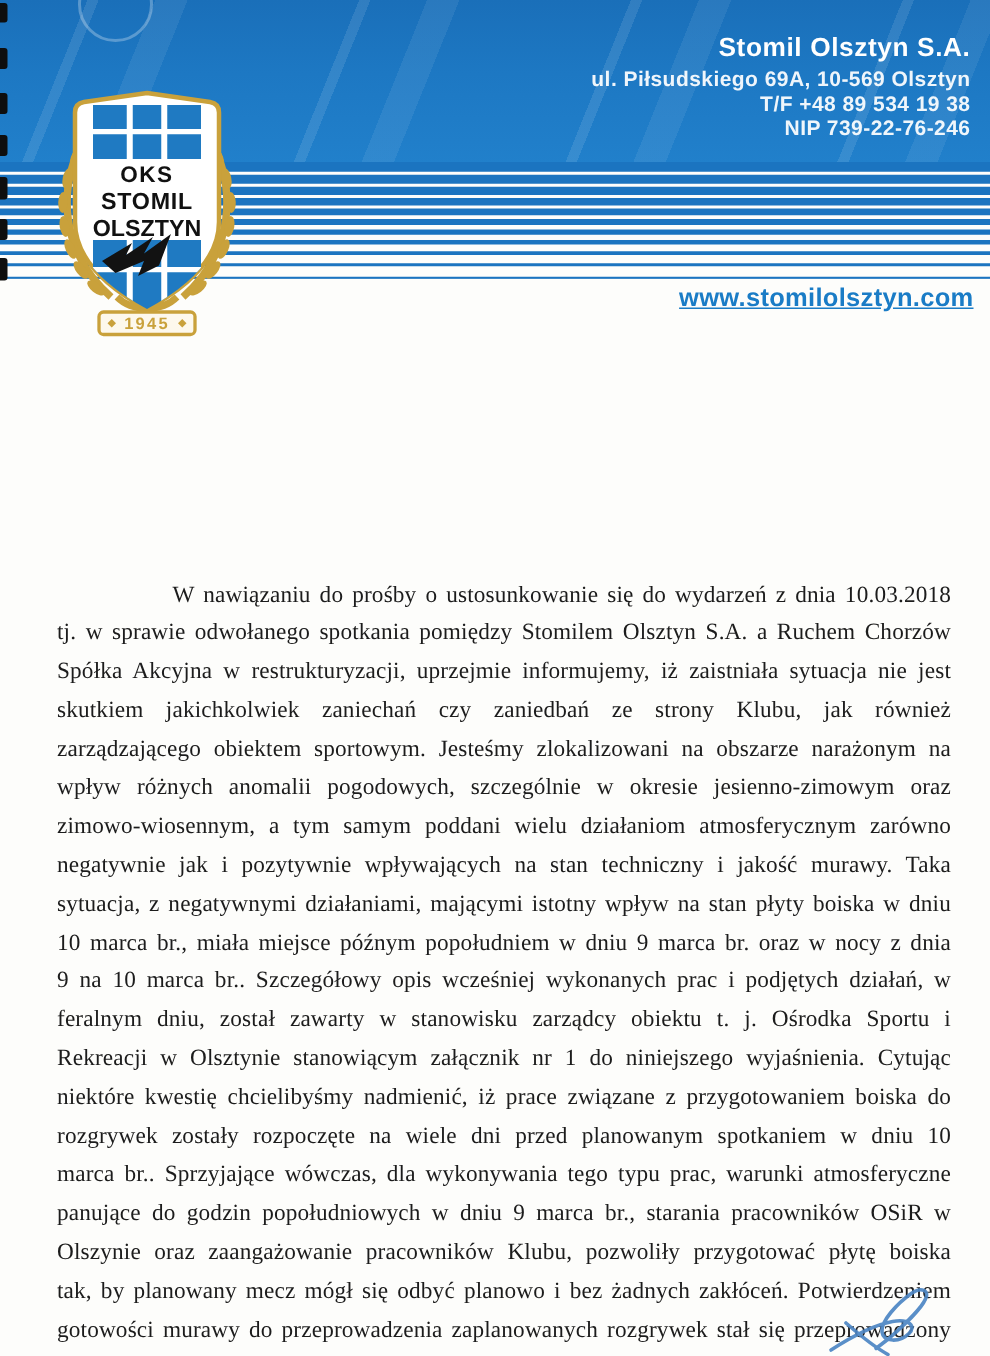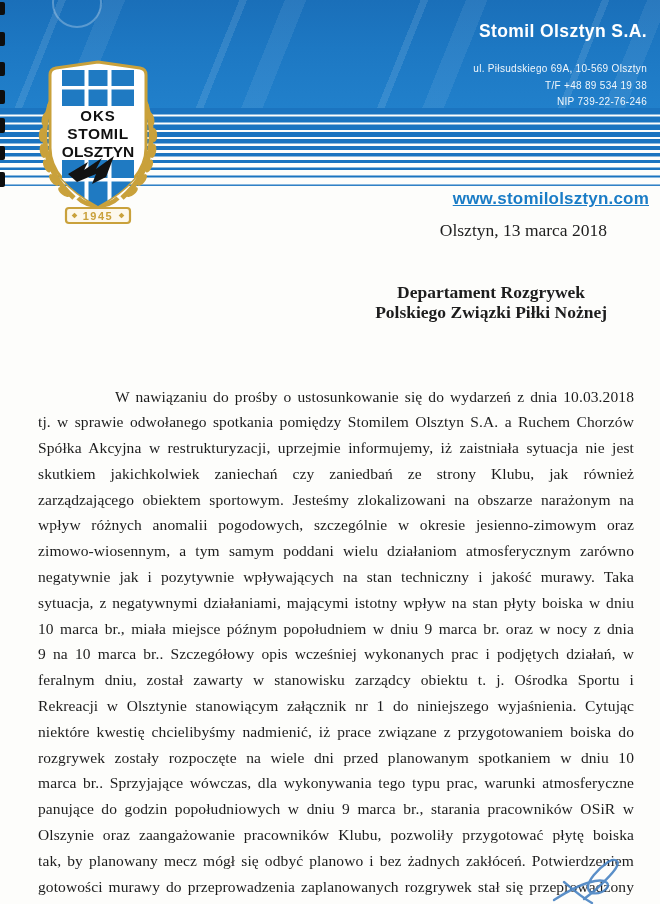--- a/index.html
+++ b/index.html
@@ -19,22 +19,22 @@
       linear-gradient(180deg,#1a6fb9 0%,#1d78c3 45%,#2180cb 100%);
   }
   .band-circle{
     position:absolute;left:52px;top:-22px;width:46px;height:46px;
     border:2px solid rgba(255,255,255,.28);border-radius:50%;
   }
   .letterhead{
     position:absolute;right:13px;top:21px;text-align:right;color:#fff;
     font-family:"Liberation Sans",sans-serif;
   }
-  .letterhead .club{font-size:17.5px;font-weight:700;letter-spacing:.4px;margin-bottom:19px;}
-  .letterhead .sub{font-size:10px;font-weight:400;color:rgba(255,255,255,.93);
+  .letterhead .club{font-size:17.5px;font-weight:700;letter-spacing:.4px;margin-bottom:2px;}
+  .letterhead .sub{font-size:14px;font-weight:700;color:rgba(255,255,255,.93);
     line-height:16.5px;letter-spacing:.3px;}
   
   .stripes{position:absolute;left:0;top:108px;width:660px;height:80px;}
   
   .edge-mark{position:absolute;left:0;width:5px;background:#0e0e0e;border-radius:0 2px 2px 0;}
   
   .crest{position:absolute;left:22px;top:56px;width:152px;height:172px;}
   
   .www{
     position:absolute;right:11px;top:189px;
@@ -150,26 +150,21 @@
 
   <div class="letterhead">
     <div class="club">Stomil Olsztyn S.A.</div>
     <div class="sub">ul. Piłsudskiego 69A, 10-569 Olsztyn</div>
     <div class="sub">T/F +48 89 534 19 38</div>
     <div class="sub">NIP 739-22-76-246</div>
   </div>
 
   <div class="www">www.stomilolsztyn.com</div>
 
-  <div class="dateline">Olsztyn, 13 marca 2018</div>
 
-  <div class="recipient">
-    <div>Departament Rozgrywek</div>
-    <div>Polskiego Związki Piłki Nożnej</div>
-  </div>
 
   <p class="body-text">W nawiązaniu do prośby o ustosunkowanie się do wydarzeń z dnia 10.03.2018 tj. w sprawie odwołanego spotkania pomiędzy Stomilem Olsztyn S.A. a Ruchem Chorzów Spółka Akcyjna w restrukturyzacji, uprzejmie informujemy, iż zaistniała sytuacja nie jest skutkiem jakichkolwiek zaniechań czy zaniedbań ze strony Klubu, jak również zarządzającego obiektem sportowym. Jesteśmy zlokalizowani na obszarze narażonym na wpływ różnych anomalii pogodowych, szczególnie w okresie jesienno-zimowym oraz zimowo-wiosennym, a tym samym poddani wielu działaniom atmosferycznym zarówno negatywnie jak i pozytywnie wpływających na stan techniczny i jakość murawy. Taka sytuacja, z negatywnymi działaniami, mającymi istotny wpływ na stan płyty boiska w dniu 10 marca br., miała miejsce późnym popołudniem w dniu 9 marca br. oraz w nocy z dnia 9 na 10 marca br.. Szczegółowy opis wcześniej wykonanych prac i podjętych działań, w feralnym dniu, został zawarty w stanowisku zarządcy obiektu t. j. Ośrodka Sportu i Rekreacji w Olsztynie stanowiącym załącznik nr 1 do niniejszego wyjaśnienia. Cytując niektóre kwestię chcielibyśmy nadmienić, iż prace związane z przygotowaniem boiska do rozgrywek zostały rozpoczęte na wiele dni przed planowanym spotkaniem w dniu 10 marca br.. Sprzyjające wówczas, dla wykonywania tego typu prac, warunki atmosferyczne panujące do godzin popołudniowych w dniu 9 marca br., starania pracowników OSiR w Olszynie oraz zaangażowanie pracowników Klubu, pozwoliły przygotować płytę boiska tak, by planowany mecz mógł się odbyć planowo i bez żadnych zakłóceń. Potwierdzeniem gotowości murawy do przeprowadzenia zaplanowanych rozgrywek stał się przeprowadzony dniu 9 marca br.</p>
 
   <svg class="signature" viewBox="0 0 88 48">
     <g stroke="#4d86c4" stroke-width="2.4" fill="none" stroke-linecap="round" opacity=".92">
       <path d="M6,44 C20,35 36,27 47,25 C58,23 63,28 58,33 C52,39 41,39 40,32 C39,25 50,13 60,6 C66,2 72,4 69,10 C66,17 55,27 45,36 L36,43"></path>
       <path d="M16,26 C24,33 33,41 44,47"></path>
     </g>
   </svg>
 

